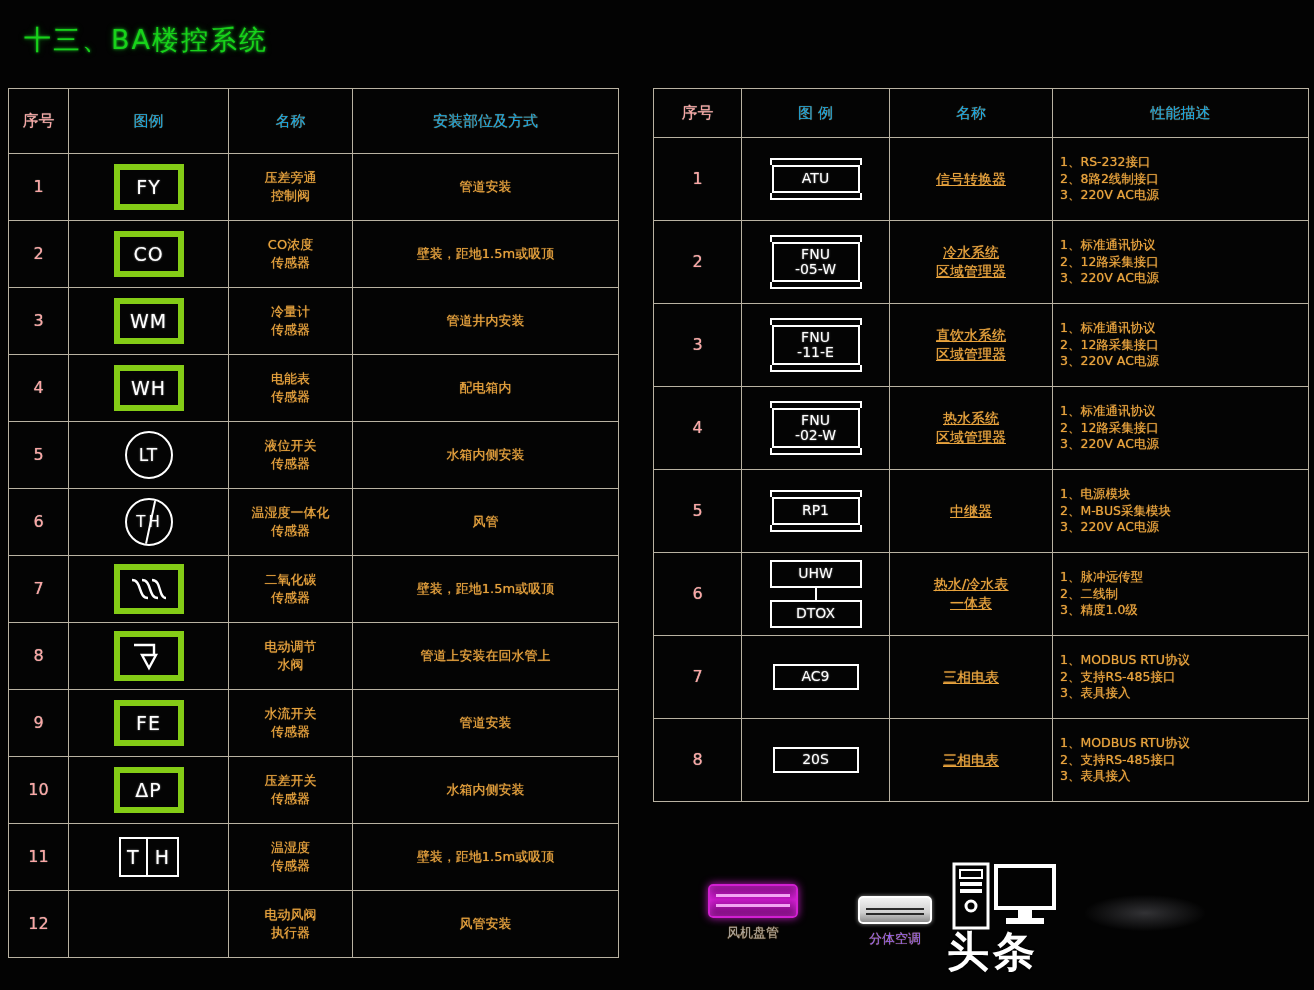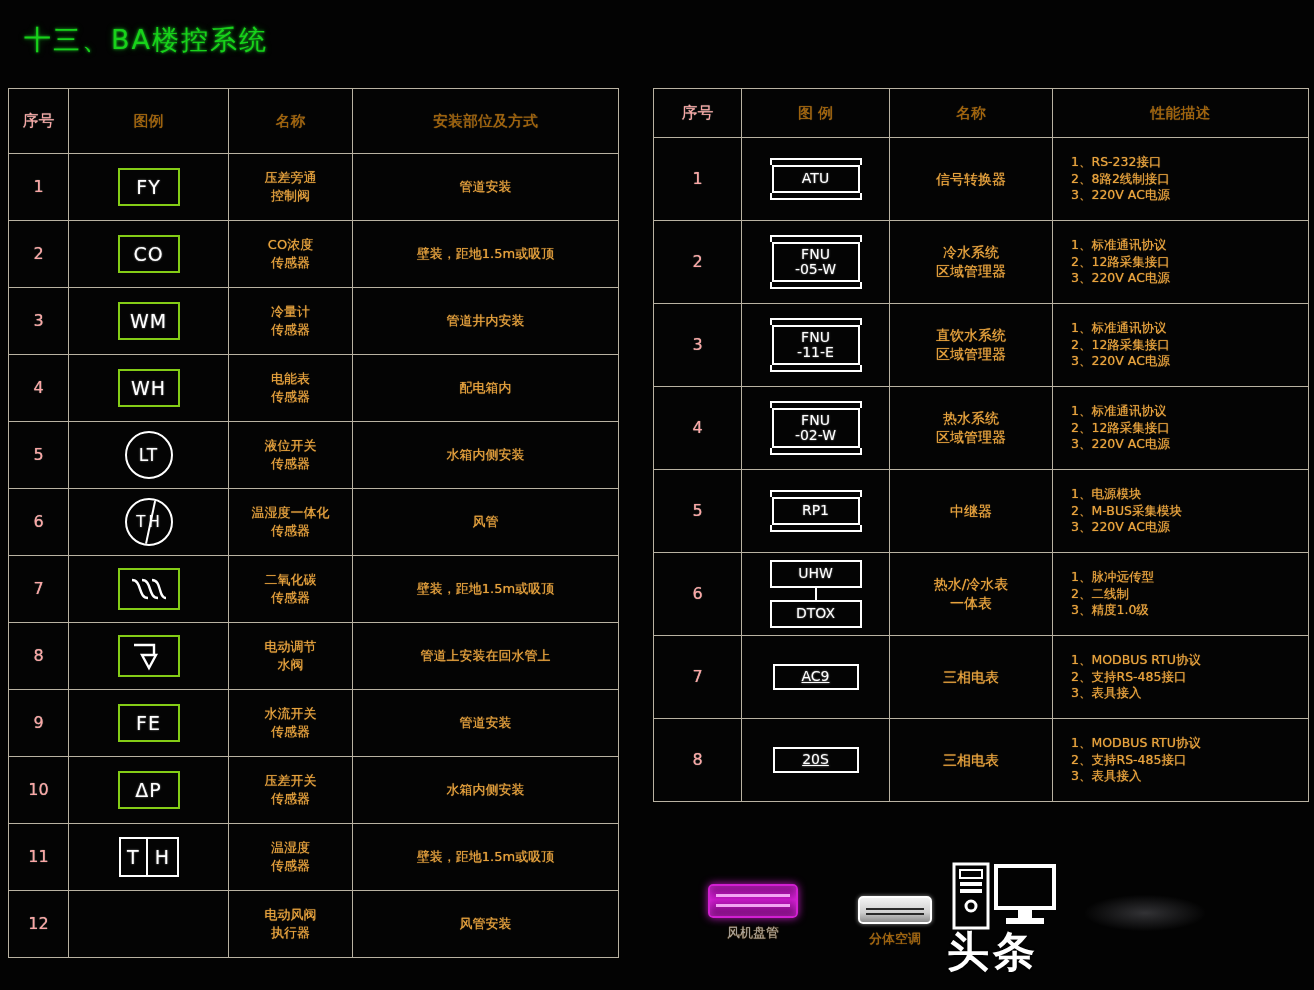--- a/index.html
+++ b/index.html
@@ -53,21 +53,21 @@
     font-weight: normal;
     
     text-shadow: 0 0 1px rgba(240,170,70,.85);
   }
   table.cad td.num, table.cad th.num {
     color: #fca5a5;
     font-size: 16px;
     text-shadow: 0 0 1px rgba(230,225,210,.8);
   }
   table.cad th {
-    color: #a16207;
+    color: #0ea5e9;
     font-size: 15px;
   }
 
   
   #left-table-wrap {
     position: absolute;
     left: 8px;
     top: 88px;
     width: 610px;
   }
@@ -95,39 +95,39 @@
   #right-table col.c-desc { width: 256px; }
   #right-table thead th.big-title {
     height: 46px;
     font-size: 15px;
     letter-spacing: 1px;
   }
   #right-table thead th.col-head { height: 44px; }
   #right-table tbody td { height: 78px; }
   #right-table td.desc {
     text-align: left;
-    padding-left: 18px;
+    padding-left: 7px;
     font-size: 12.5px;
   }
-  #right-table td.name { font-size: 14px; }
+  #right-table td.name { font-size: 14px; text-decoration: underline; }
 
   
   .sym {
     display: inline-flex;
     align-items: center;
     justify-content: center;
     color: #ffffff;
     font-family: "DejaVu Sans", "Liberation Sans", sans-serif;
     font-size: 19px;
     letter-spacing: 1px;
     line-height: 1;
     text-shadow: 0 0 2px rgba(255,255,255,.6);
   }
   .sym.box {
-    border: 2px solid #84cc16;
+    border: 6px solid #84cc16;
     min-width: 48px;
     height: 34px;
     padding: 0 5px;
   }
   .sym.box.tall { height: 38px; }
   .sym.circle {
     border: 2px solid #ffffff;
     border-radius: 50%;
     width: 44px;
     height: 44px;
@@ -180,41 +180,41 @@
     flex-direction: column;
     align-items: center;
     justify-content: center;
     font-size: 14px;
     line-height: 1.1;
     padding: 3px 0;
     box-sizing: border-box;
     margin: 0 auto;
     text-shadow: 0 0 2px rgba(255,255,255,.6);
   }
-  .dev.plain .body { width: 86px; min-height: 26px; text-decoration: underline; }
+  .dev.plain .body { width: 86px; min-height: 26px; }
   .dev-stack { display: inline-block; }
   .dev-stack .connector {
     width: 2px; height: 12px; background: #fff; margin: 0 auto;
   }
   .dev-stack .body { width: 92px; }
 
   
   #bottom-icons {
     position: absolute;
     left: 690px;
     top: 862px;
     width: 420px;
     height: 120px;
   }
   .eq {
     position: absolute;
     text-align: center;
   }
   .eq .cap {
-    color: #a16207;
+    color: #8b5cf6;
     font-size: 13px;
     margin-top: 6px;
     text-shadow: 0 0 1px rgba(240,170,70,.9);
     white-space: nowrap;
   }
   #eq-magenta { left: 18px; top: 22px; }
   #eq-magenta .cap { color: #a3a3a3; }
   #eq-white { left: 168px; top: 34px; }
 
   .ac-unit {

